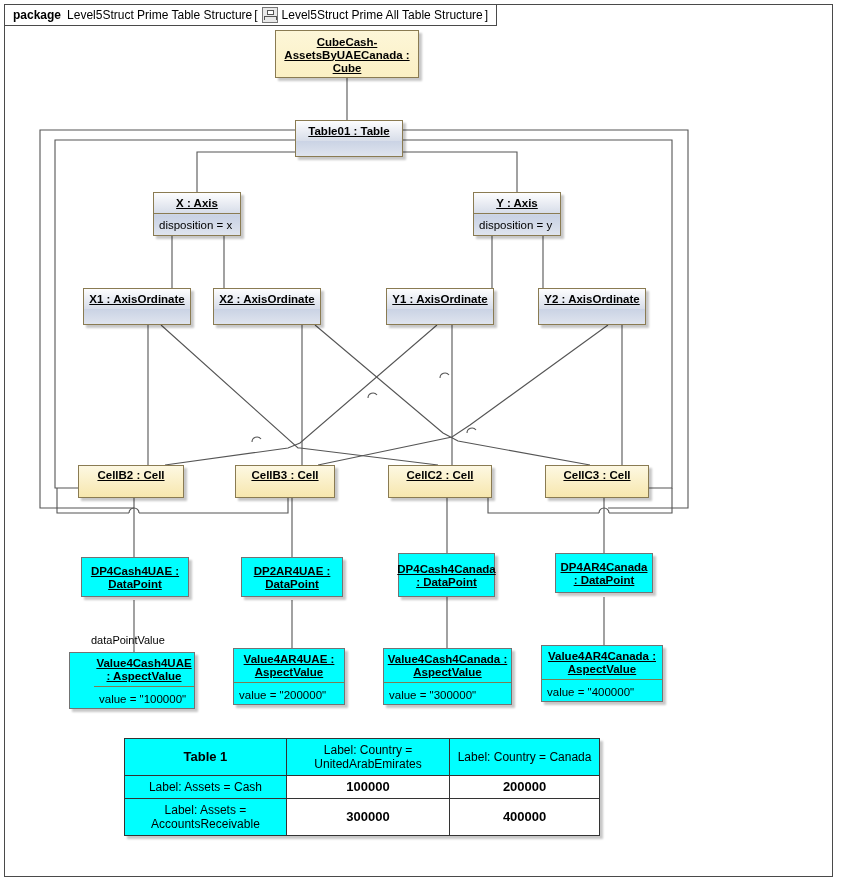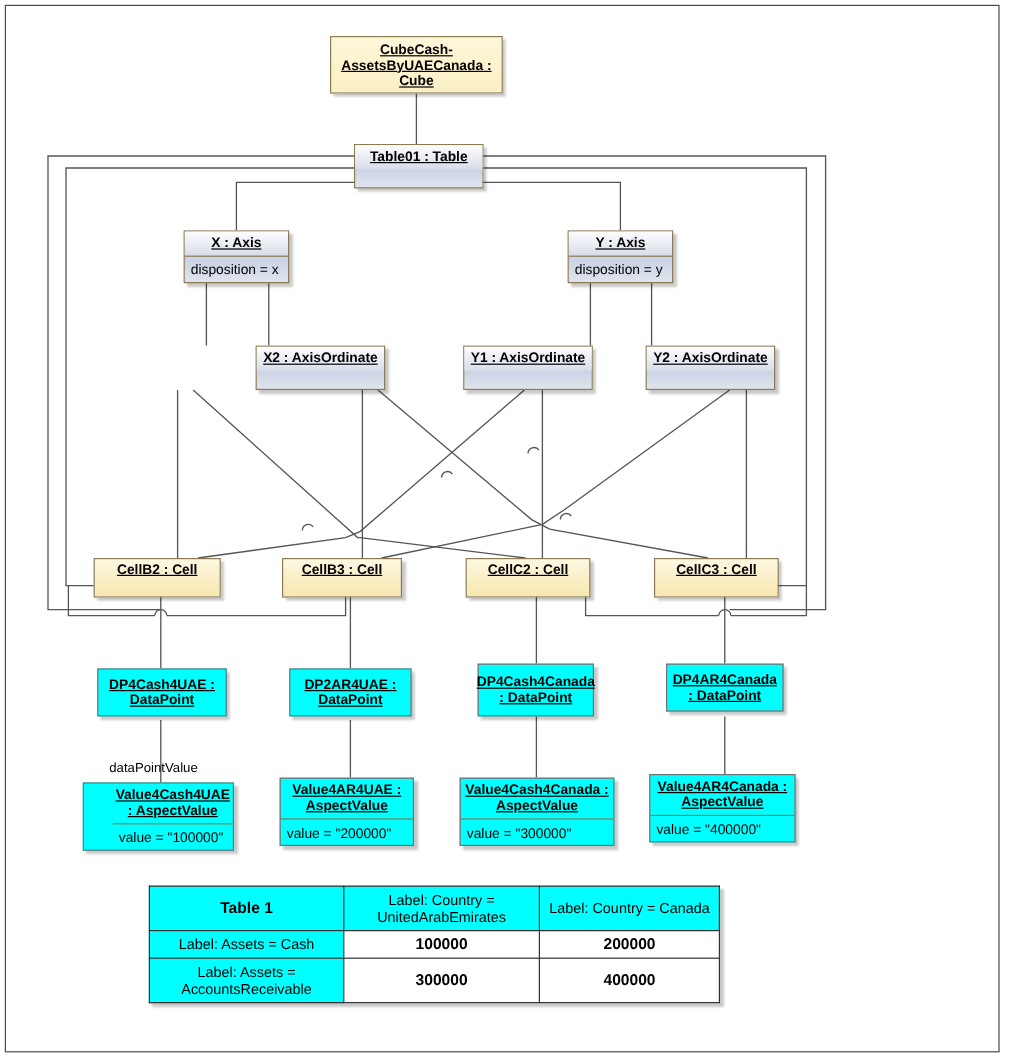--- a/index.html
+++ b/index.html
@@ -86,20 +86,28 @@
   .res-table td.corner{background:#00ffff;font-weight:bold;font-size:13px;}
   .res-table td.val{background:#ffffff;font-weight:bold;font-size:13px;}
 </style>
 </head>
 <body>
 
 <div id="canvas">
 
   <div class="pkg-frame"></div>
 
+  <div class="pkg-tab">
+    <span class="kw">package</span>
+    <span class="t1">Level5Struct Prime Table Structure</span>
+    <span class="brk">[</span>
+    <span class="diag-icon"></span>
+    <span class="t2">Level5Struct Prime All Table Structure</span>
+    <span class="brk">]</span>
+  </div>
 
   <svg id="edges" viewBox="0 0 841 884" xmlns="http://www.w3.org/2000/svg">
     <g fill="none" stroke="#555555" stroke-width="1.1">
 
       <path d="M347,78 L347,120"></path>
 
       <path d="M295,130 L40,130 L40,508 L134,508"></path>
 
       <path d="M295,140 L55,140 L55,488 L78,488"></path>
 
@@ -173,20 +181,25 @@
     <div class="compart" style="height:23px;">disposition = y</div>
   </div>
 
   <div class="node n-blue" style="left:153px;top:192px;width:88px;height:44px;">
     <div class="name" style="height:20px;">
       <span>X : Axis</span>
     </div>
     <div class="compart" style="height:23px;">disposition = x</div>
   </div>
 
+  <div class="node n-blue" style="left:83px;top:288px;width:108px;height:37px;">
+    <div class="name" style="height:20px;">
+      <span>X1 : AxisOrdinate</span>
+    </div>
+  </div>
   <div class="node n-blue" style="left:213px;top:288px;width:108px;height:37px;">
     <div class="name" style="height:20px;">
       <span>X2 : AxisOrdinate</span>
     </div>
   </div>
   <div class="node n-blue" style="left:386px;top:288px;width:108px;height:37px;">
     <div class="name" style="height:20px;">
       <span>Y1 : AxisOrdinate</span>
     </div>
   </div>

